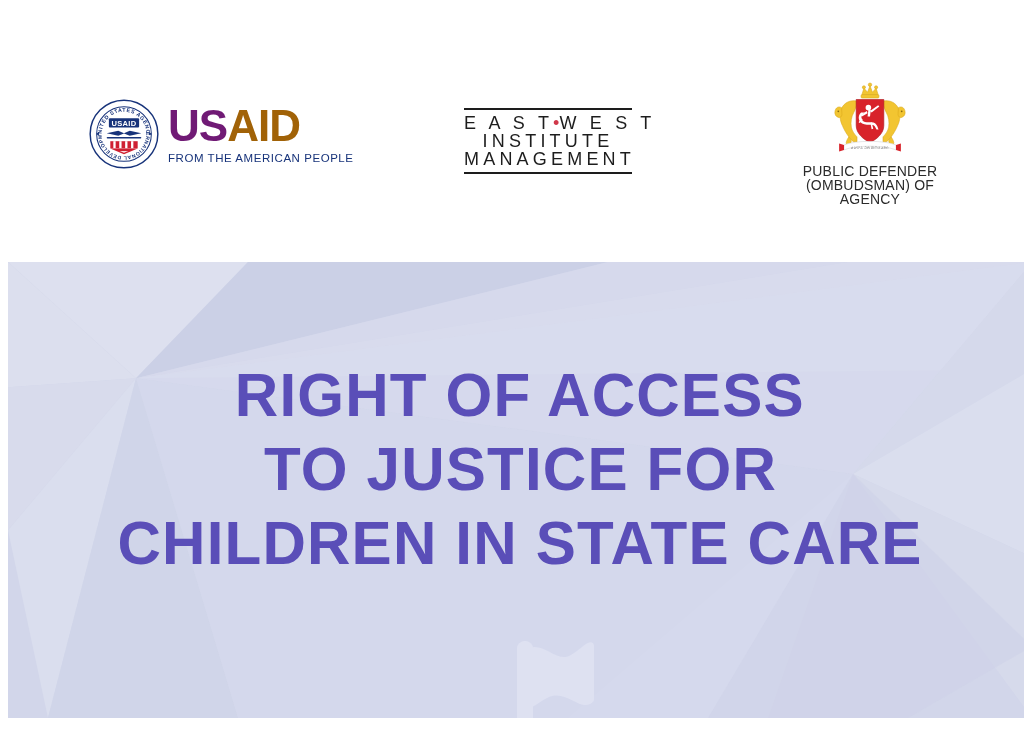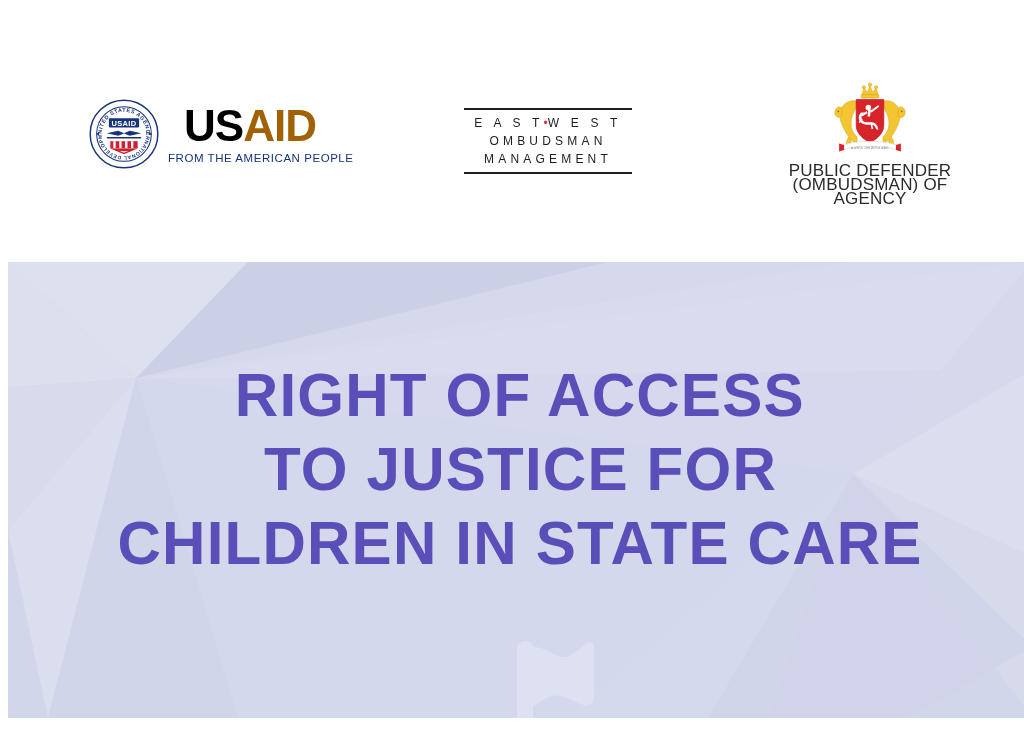--- a/index.html
+++ b/index.html
@@ -22,47 +22,47 @@
   }
 
   
   .usaid { position:absolute; left:88px; top:98px; display:flex; align-items:center; }
   .usaid-seal { width:72px; height:72px; flex:0 0 72px; }
   .usaid-word { margin-left:8px; }
   .usaid-word .mark {
     font-family:"Liberation Sans", sans-serif;
     font-weight:bold; font-size:44px; letter-spacing:-1px; line-height:1;
   }
-  .usaid-word .mark .us { color:#000000;margin-left:16px; }
+  .usaid-word .mark .us { color:#701a75; }
   .usaid-word .mark .aid { color:#a16207; }
   .usaid-word .tag {
     font-family:Liberation Sans, sans-serif;
     color:#17337a; font-size:11.5px; letter-spacing:0.55px;
     margin-top:4px; white-space:nowrap;
   }
 
   
   .ewmi { position:absolute; left:464px; top:108px; width:168px; }
   .ewmi .rule { height:2px; background:#1d1d1d; width:100%; }
   .ewmi .rule.bottom { margin-top:2px; }
   .ewmi .rows { padding:4px 0 2px; }
   .ewmi .row {
     font-family:"Liberation Sans", sans-serif;
-    font-size:12px; color:#1d1d1d; letter-spacing:4.2px;
+    font-size:18px; color:#1d1d1d; letter-spacing:4.2px;
     line-height:18px; white-space:nowrap; text-align:center;
   }
   .ewmi .dot { color:#d0384a; letter-spacing:0; }
 
   
   .pdg { position:absolute; left:782px; top:80px; width:176px; text-align:center; }
   .pdg-arms { width:100px; height:78px; margin:0 auto; display:block; }
   .pdg-text {
     margin-top:6px;
     font-family:"Liberation Sans", sans-serif;
-    font-size:17px; color:#2b2b2b; line-height:14px; letter-spacing:0.2px;
+    font-size:14px; color:#2b2b2b; line-height:14px; letter-spacing:0.2px;
   }
 
   
   .hero {
     position:absolute; left:8px; top:238px; width:1024px; height:456px;
     background:#d2d6ea;
     overflow:hidden;
     margin-top:24px;
   }
   .hero-facets { position:absolute; inset:0; width:100%; height:100%; display:block; }
@@ -127,21 +127,21 @@
       <div class="usaid-word">
         <div class="mark"><span class="us">US</span><span class="aid">AID</span></div>
         <div class="tag">FROM THE AMERICAN PEOPLE</div>
       </div>
     </div>
 
     <div class="ewmi">
       <div class="rule"></div>
       <div class="rows">
         <div class="row"><span>E A S T</span><span class="dot">•</span><span>W E S T</span></div>
-        <div class="row">OMBUDSMAN</div>
+        <div class="row">INSTITUTE</div>
         <div class="row">MANAGEMENT</div>
       </div>
       <div class="rule bottom"></div>
     </div>
 
     <div class="pdg">
       <svg class="pdg-arms" viewBox="0 0 120 96">
 
         <g fill="#f2c531" stroke="#d9a81b" stroke-width="0.7">
           <path d="M50 18 L52.5 10 L57 15 L60 7 L63 15 L67.5 10 L70 18 Z"></path>

